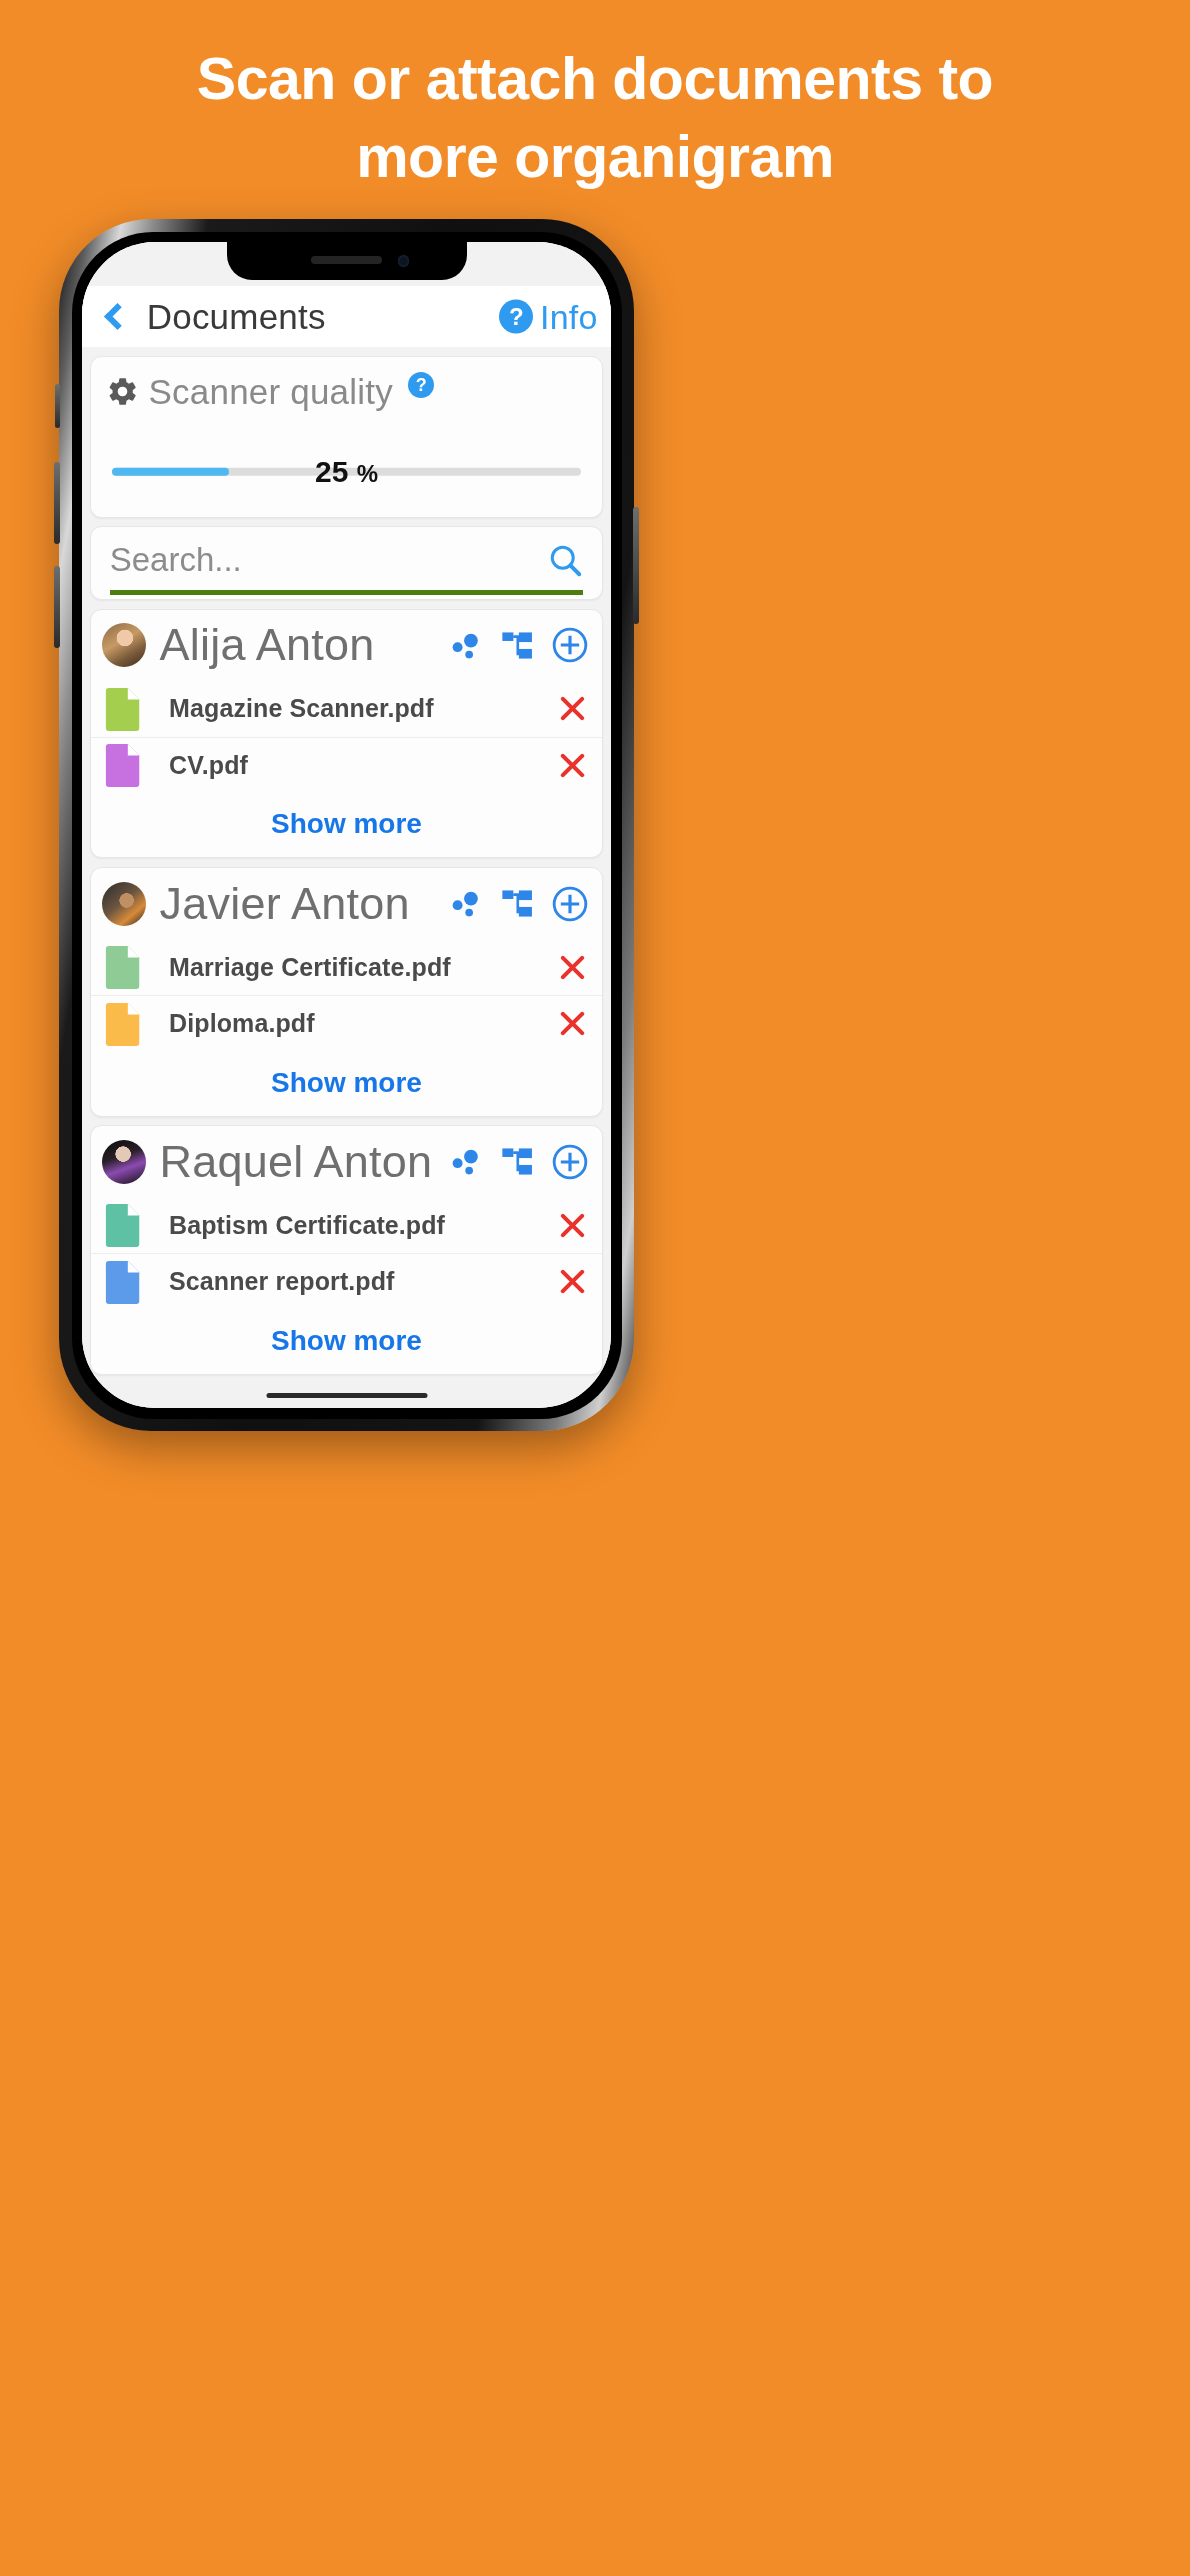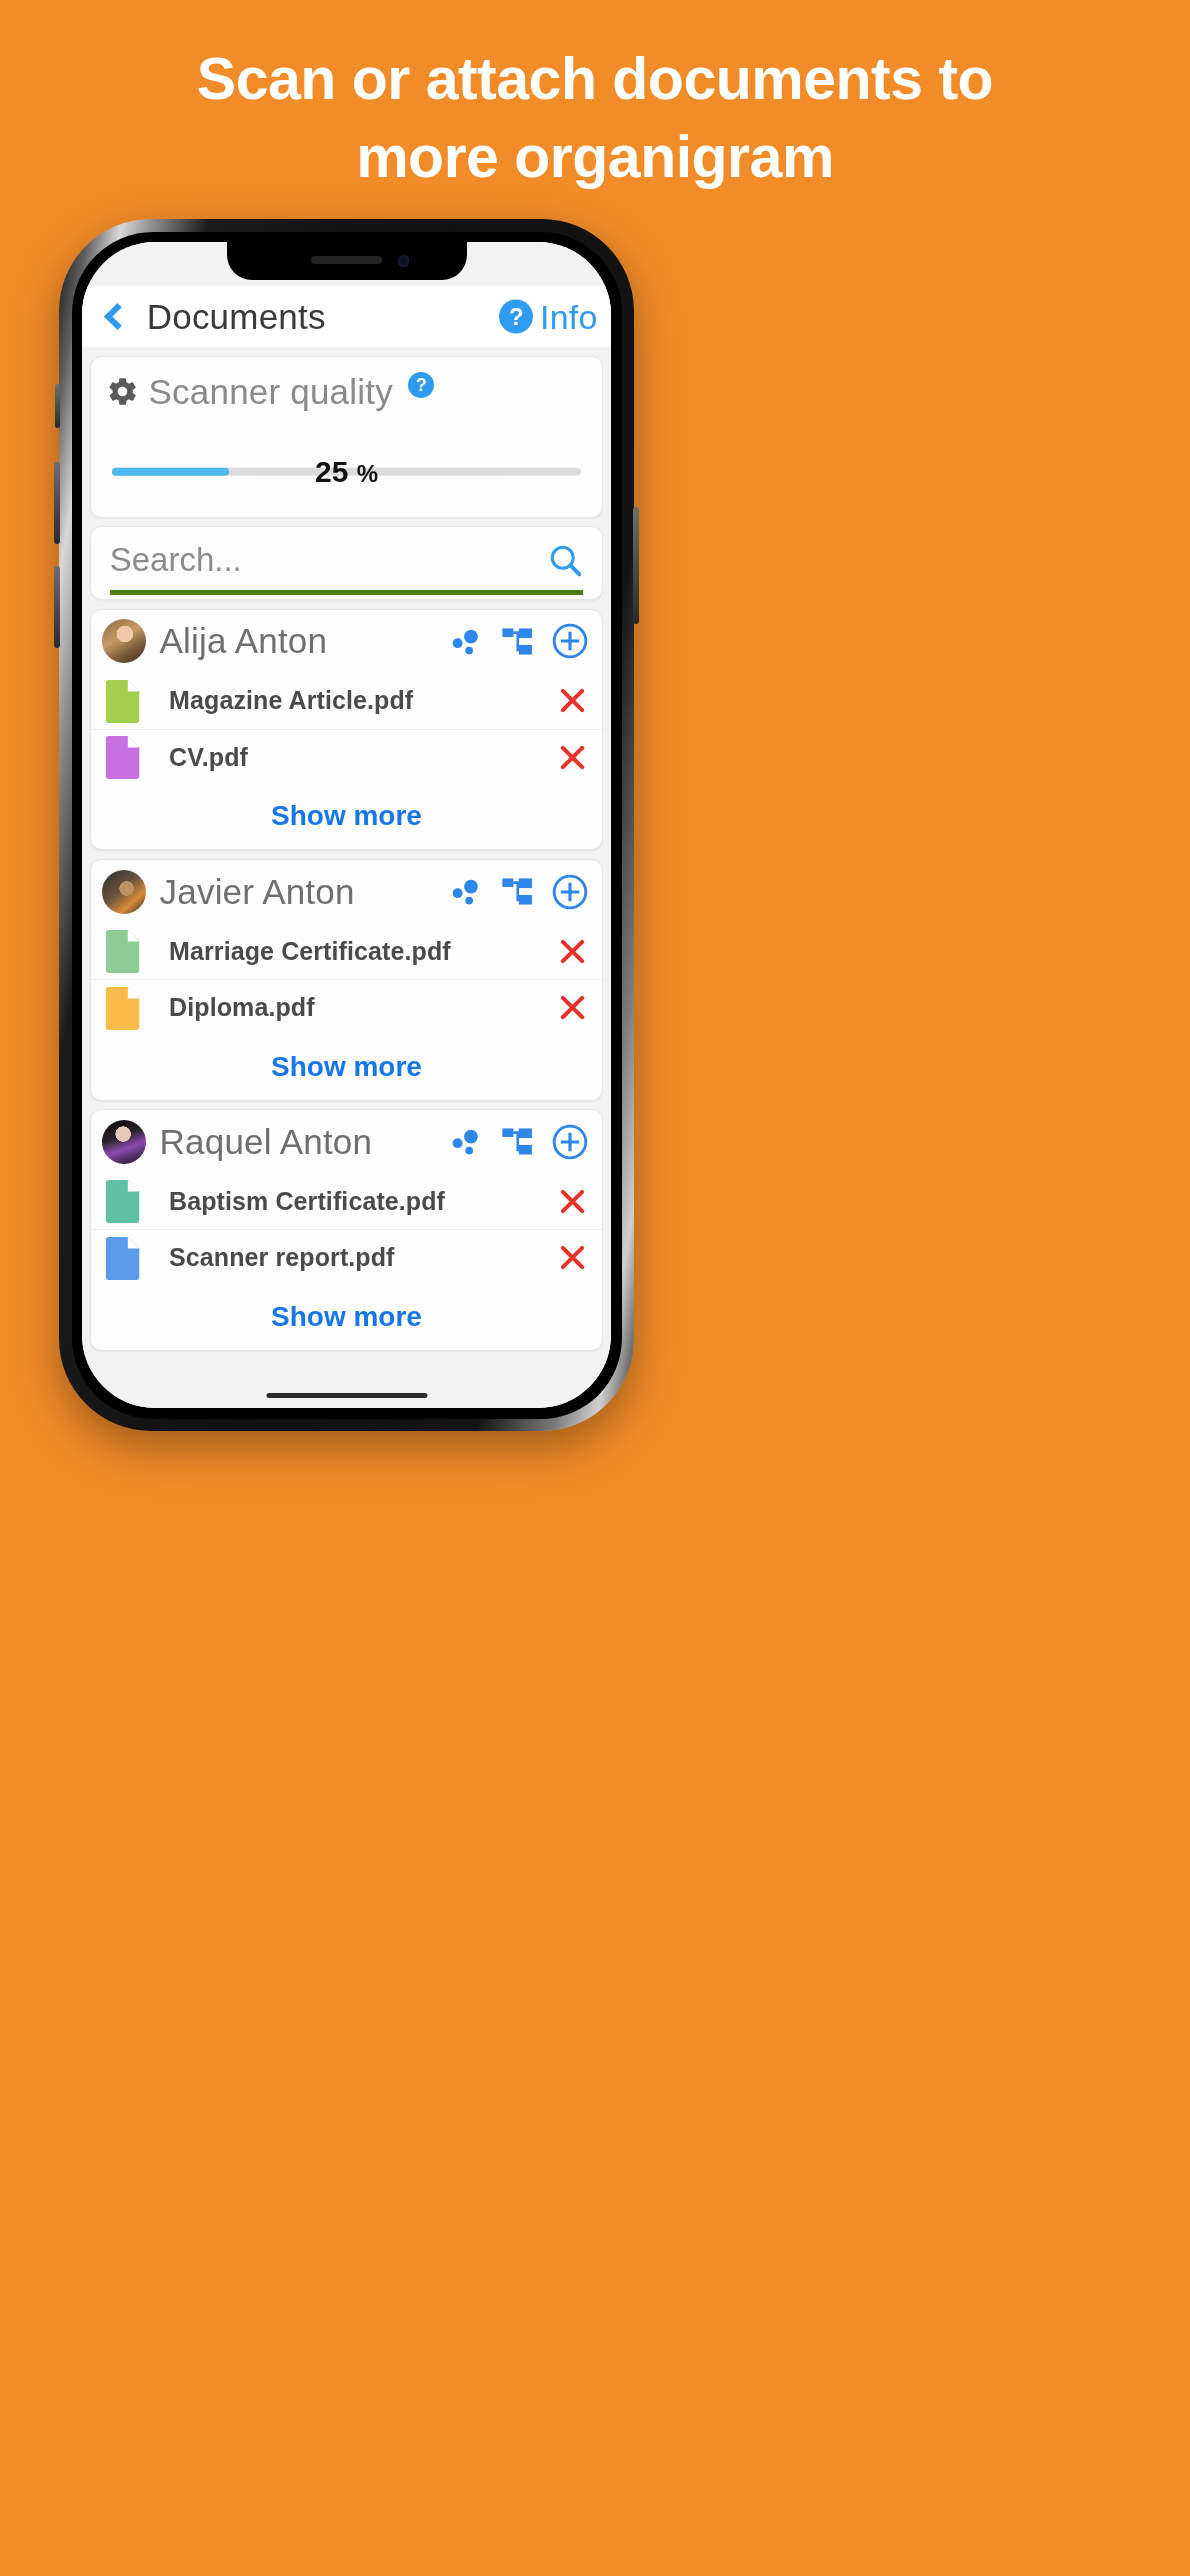--- a/index.html
+++ b/index.html
@@ -204,21 +204,21 @@
   .avatar.a1 { background:
       radial-gradient(circle at 52% 34%, #f0c9a8 0 22%, rgba(0,0,0,0) 23%),
       linear-gradient(150deg,#8a6a46 0%, #c79a65 42%, #7a5a3a 70%, #3d2c1c 100%); }
   .avatar.a2 { background:
       radial-gradient(circle at 56% 42%, #c08f62 0 20%, rgba(0,0,0,0) 21%),
       linear-gradient(140deg,#2b2b2b 0%, #6a5540 45%, #d88a3a 72%, #1b1b1b 100%); }
   .avatar.a3 { background:
       radial-gradient(circle at 48% 32%, #e3c9b6 0 20%, rgba(0,0,0,0) 21%),
       linear-gradient(160deg,#0b0b0b 0%, #2a2028 38%, #8b4bb0 62%, #120f12 100%); }
   .person-name {
-    font-size: 35px; font-weight: 300; color: #6f6f6f;
+    font-size: 45px; font-weight: 300; color: #6f6f6f;
     margin-left: 13.4px; letter-spacing: 0.2px;
   }
   .person-actions {
     margin-left: auto; display: flex; align-items: center; gap: 17px;
   }
   .act-icon { width: 33px; height: 33px; display:block; }
   .act-icon.plus { width: 38px; height: 38px; }
 
   
   .doc-row {
@@ -330,21 +330,21 @@
           <line x1="6.2" y1="12" x2="17.8" y2="12" stroke="#2E86E8" stroke-width="2"></line>
         </svg>
       </div>
     </div>
     <div class="doc-list">
   <div class="doc-row doc-sep">
     <svg class="file-icon" viewBox="0 0 42 50">
       <path class="fi-body" d="M5 3h20l12 12v30a3 3 0 0 1-3 3H5a3 3 0 0 1-3-3V6a3 3 0 0 1 3-3z" fill="#A4CE4E"></path>
       <path d="M25 3l12 12H25z" fill="#FFFFFF"></path>
     </svg>
-    <div class="doc-name">Magazine Article.pdf</div>
+    <div class="doc-name">Magazine Scanner.pdf</div>
     <svg class="del-x" viewBox="0 0 24 24">
       <line x1="4" y1="4" x2="20" y2="20" stroke="#E8322B" stroke-width="3.4" stroke-linecap="round"></line>
       <line x1="20" y1="4" x2="4" y2="20" stroke="#E8322B" stroke-width="3.4" stroke-linecap="round"></line>
     </svg>
   </div>
 
   <div class="doc-row">
     <svg class="file-icon" viewBox="0 0 42 50">
       <path class="fi-body" d="M5 3h20l12 12v30a3 3 0 0 1-3 3H5a3 3 0 0 1-3-3V6a3 3 0 0 1 3-3z" fill="#C770E0"></path>
       <path d="M25 3l12 12H25z" fill="#FFFFFF"></path>

